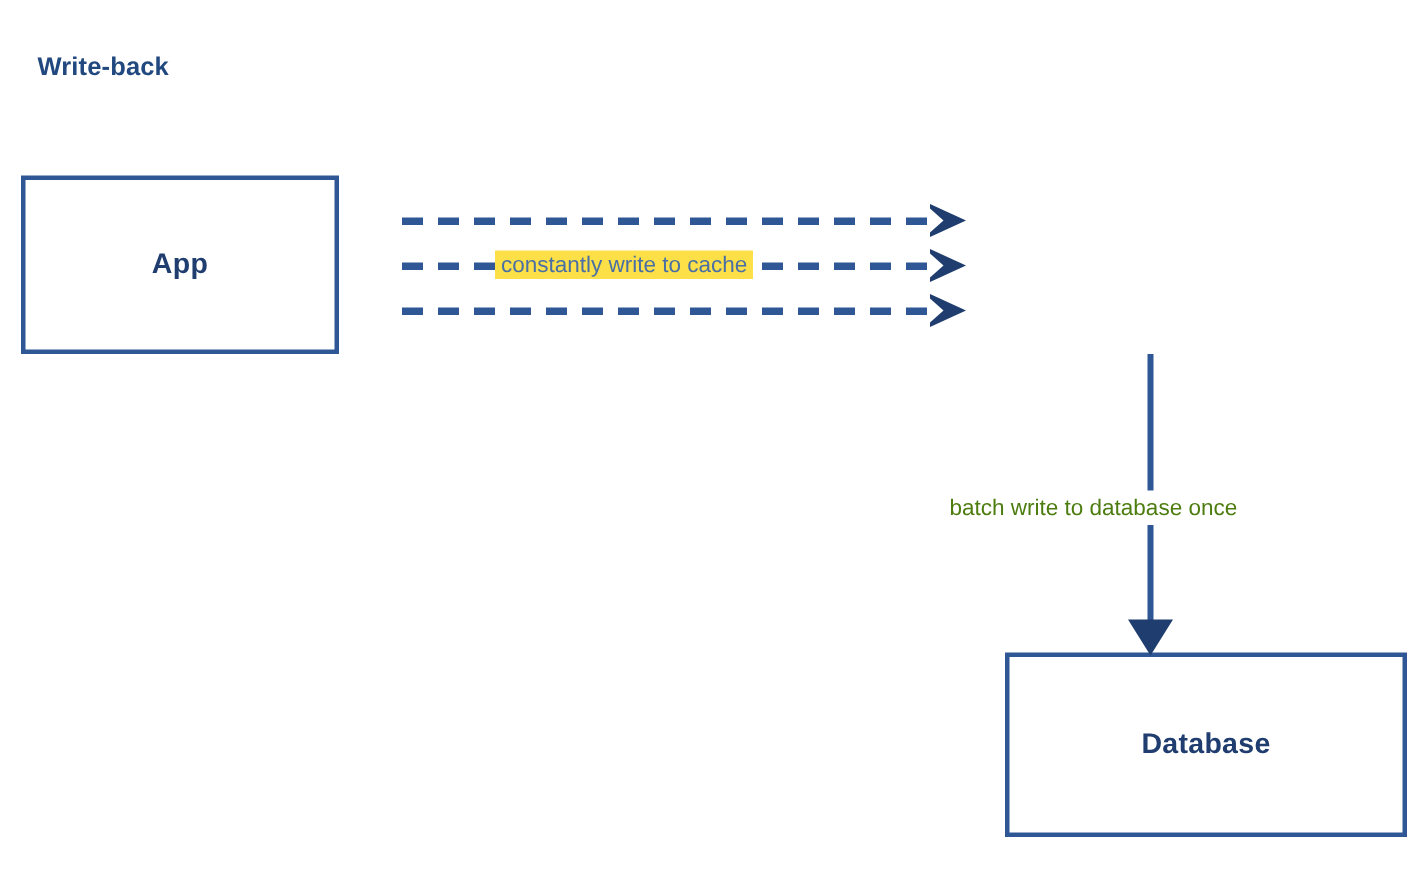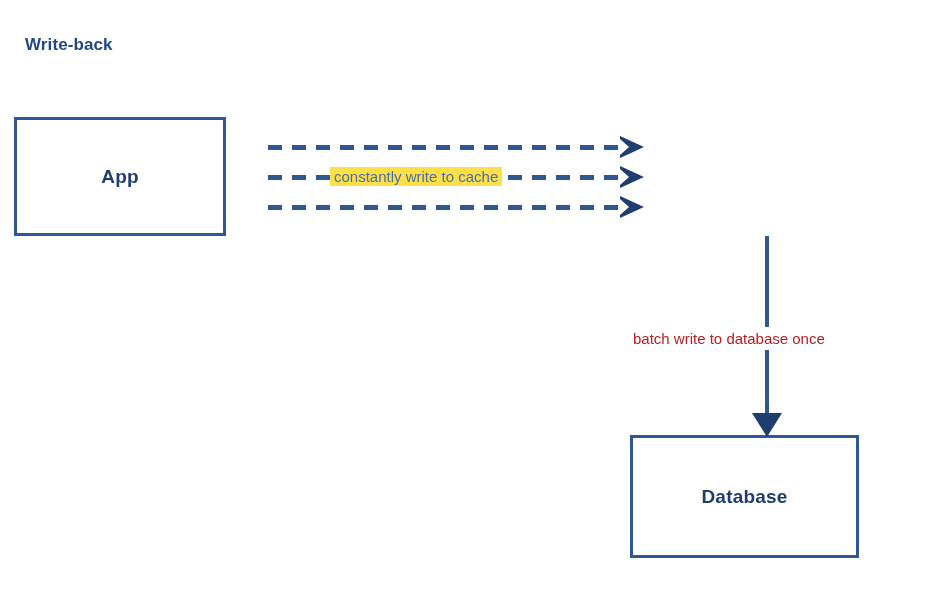--- a/index.html
+++ b/index.html
@@ -43,21 +43,21 @@
   .node-label {
     font-size: 19px;
     font-weight: bold;
     color: #1f3d6e;
     letter-spacing: 0.2px;
     white-space: nowrap;
   }
 
   #node-app    { left: 14px;  top: 117px; width: 212px; height: 119px; }
   #node-cache  { left: 643px; top: 117px; width: 244px; height: 119px; }
-  #node-db     { left: 630px; top: 435px; width: 229px; height: 123px; }
+  #node-db     { left: 670px; top: 435px; width: 268px; height: 123px; }
 
   
   .dashed-row {
     position: absolute;
     left: 268px;
     width: 356px;   
     height: 5px;
     background-image: repeating-linear-gradient(
         to right,
         #2f5795 0px, #2f5795 14px,
@@ -126,21 +126,21 @@
     border-right: 15px solid transparent;
     border-top: 24px solid #1f3d6e;
   }
   .edge-label-v {
     position: absolute;
     top: 327px;
     left: 628px;
     padding: 2px 5px;
     background: #ffffff;
     font-size: 15px;
-    color: #b91c1c;
+    color: #4d7c0f;
     white-space: nowrap;
     line-height: 19px;
   }
 </style>
 </head>
 <body>
 
 <div id="canvas">
 
   <div class="diagram-title">Write-back</div>

